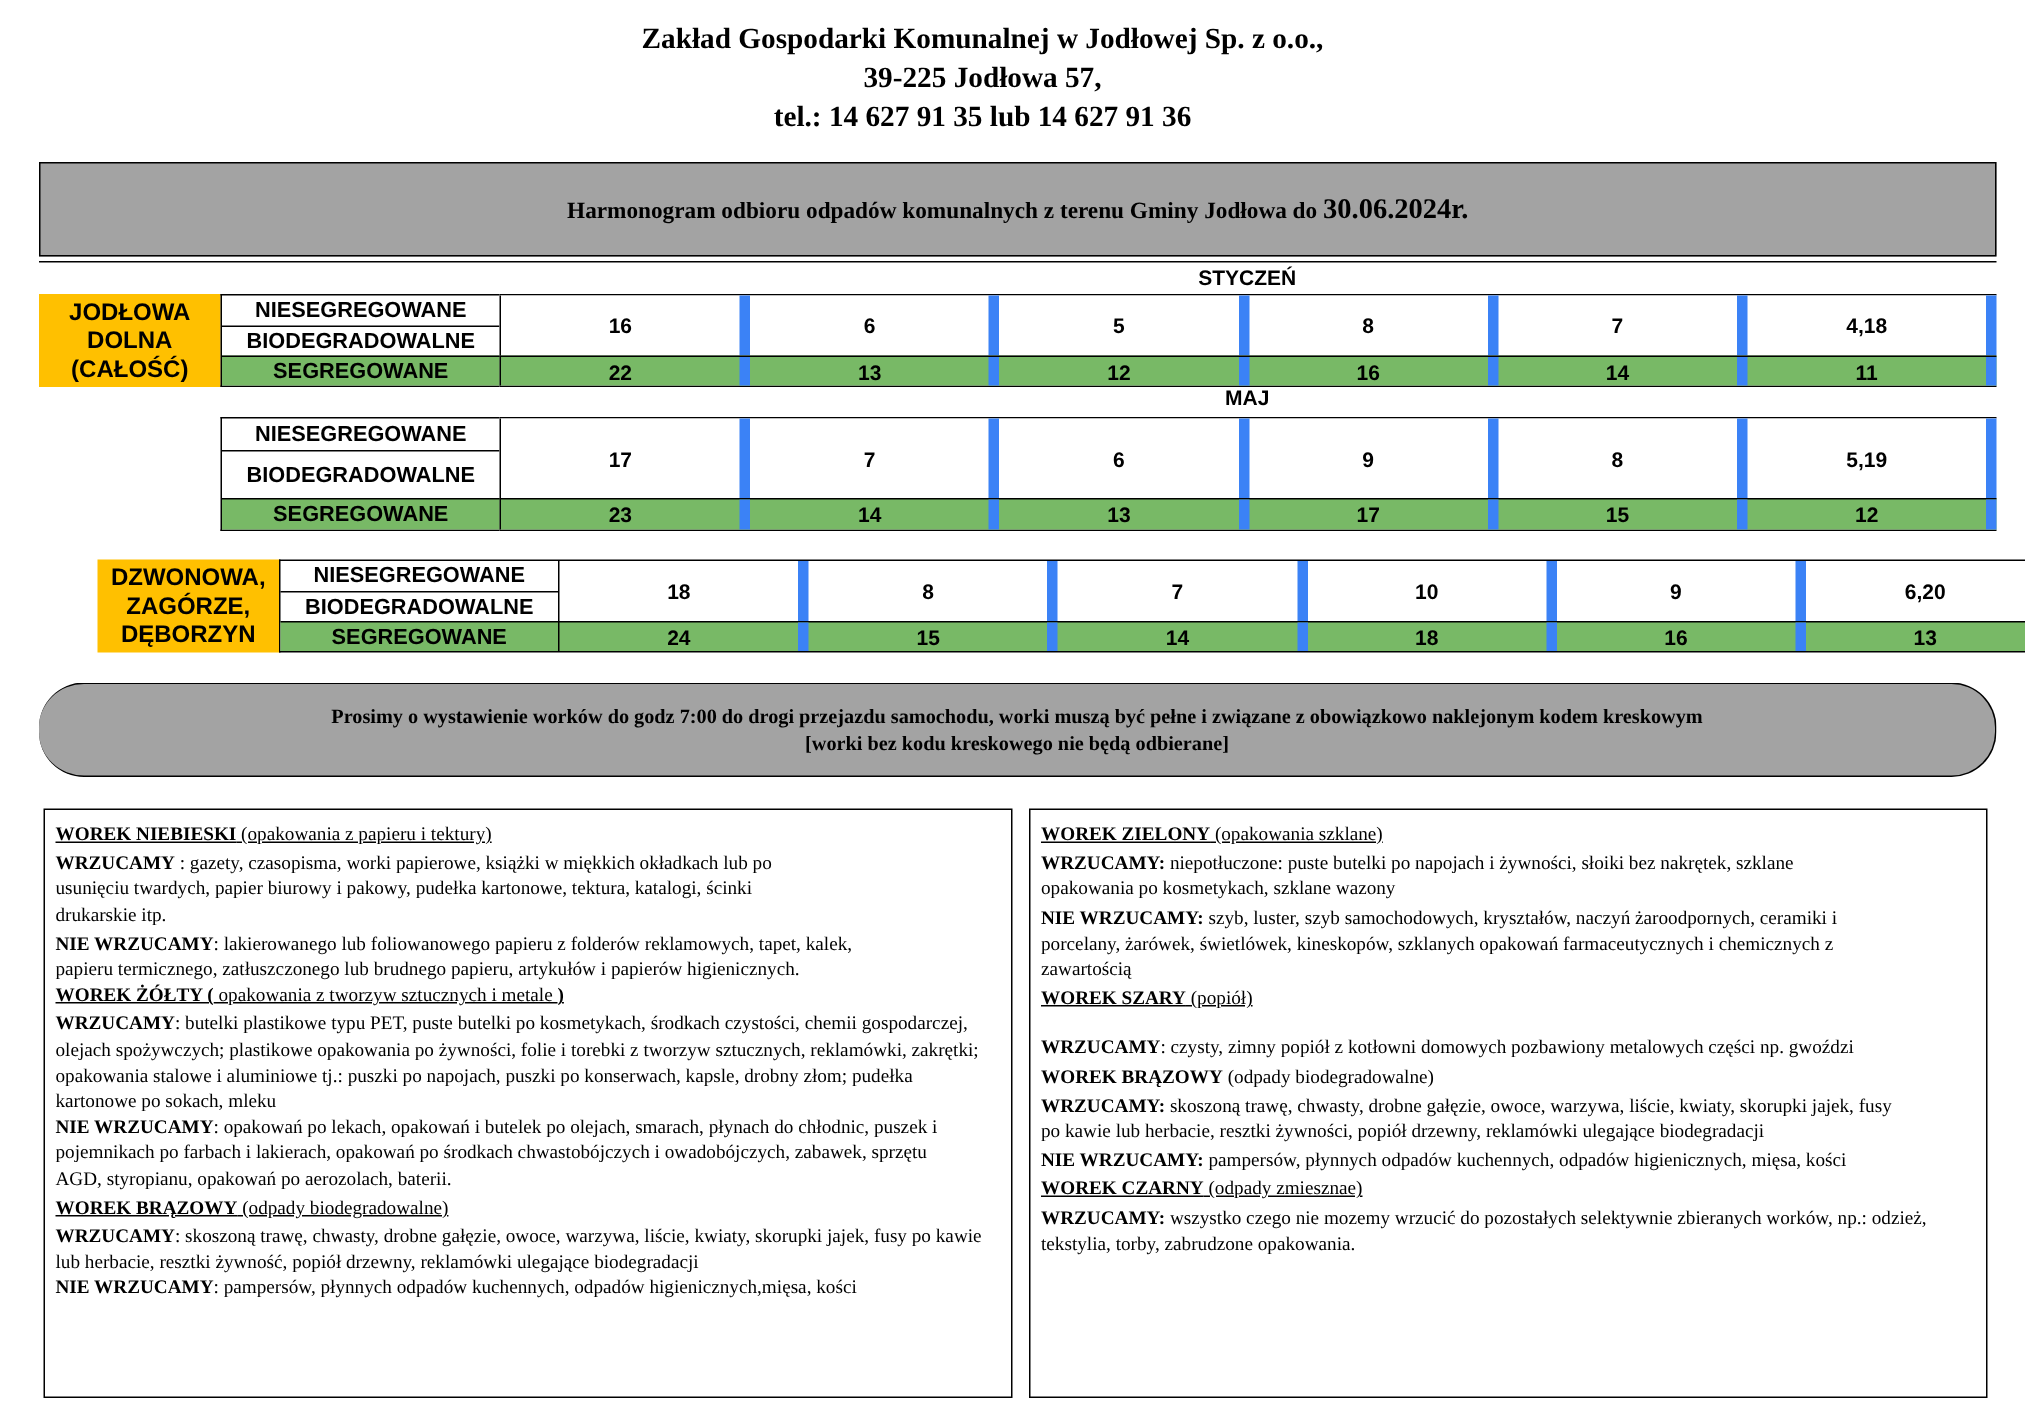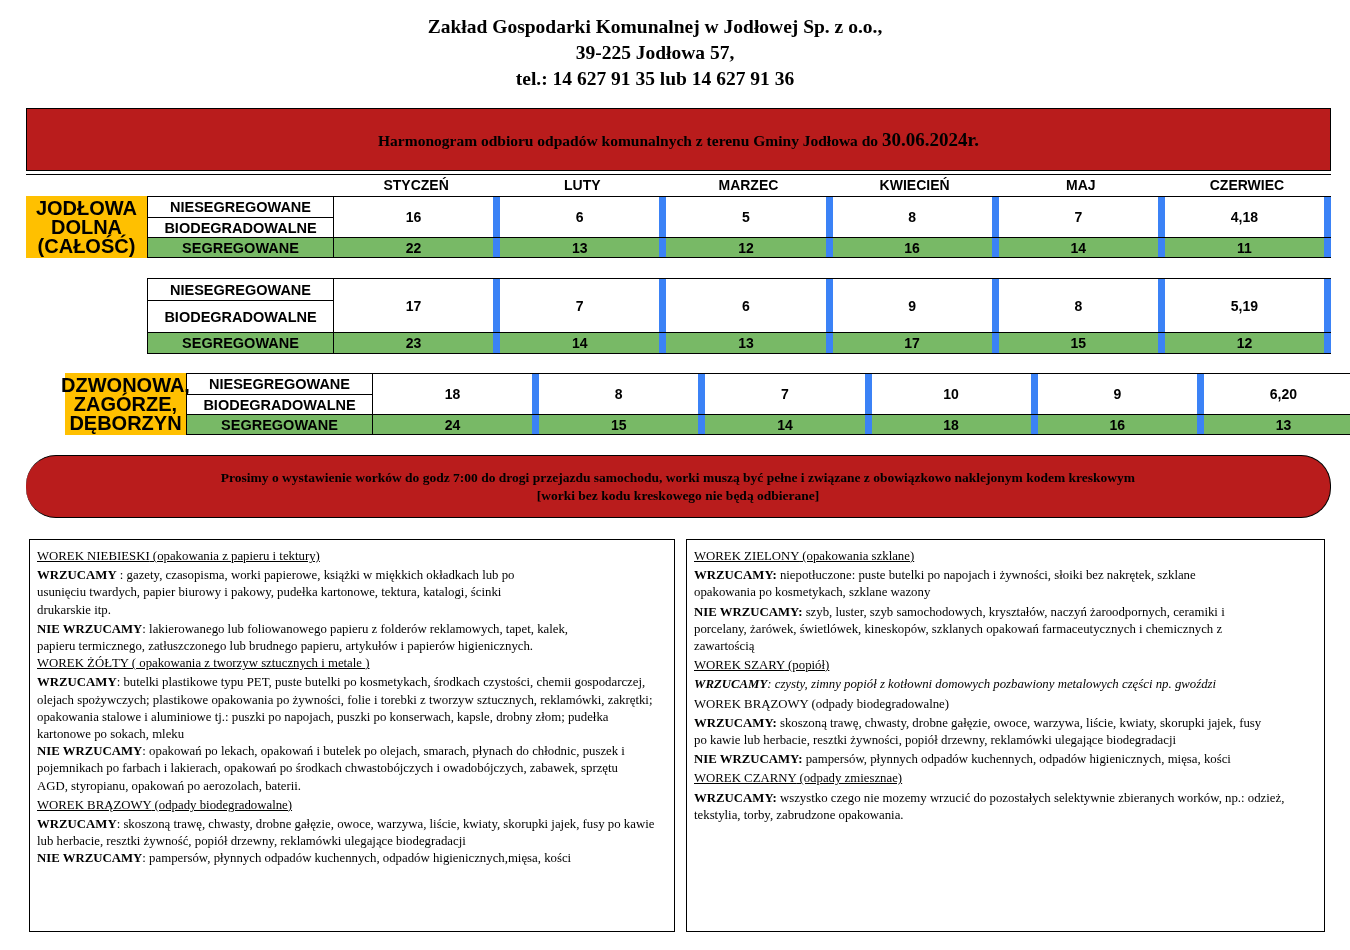--- a/index.html
+++ b/index.html
@@ -1,49 +1,49 @@
 <!DOCTYPE html>
 <html><head>
 <meta charset="utf-8">
 <style>
   * { box-sizing: border-box; margin: 0; padding: 0; }
   html, body { width: 1350px; height: 950px; background: #ffffff; overflow: hidden; }
   body { position: relative; font-family: "Liberation Serif", serif; color: #000; }
   .header { position: absolute; left: 0; width: 1310px; top: 14px; text-align: center;
             font-family: "Liberation Serif", serif; font-weight: bold; font-size: 19.5px; line-height: 26px; }
-  .banner { position: absolute; left: 26px; width: 1305px; background: #b91c1c;
+  .banner { position: absolute; left: 26px; width: 1305px; background: #a3a3a3;
             border-top: 1px solid #000; border-bottom: 1.5px solid #000; border-left: 1px solid #000; border-right: 1px solid #000;
             display: flex; flex-direction: column; align-items: center; justify-content: center;
             font-family: "Liberation Serif", serif; font-weight: bold; text-align: center; }
   .banner-top { top: 108px; height: 63px; font-size: 15.5px; }
   .banner-top .big { font-size: 19px; }
   .banner-bottom { top: 455px; height: 63px; font-size: 13.5px; line-height: 18px; border-left: none; border-radius: 30px; }
-  .months { position: absolute; top: 175px; left: 333px; width: 997px; height: 21px; display: flex; border-top: 1.5px solid #000; }
+  .months { position: absolute; top: 175px; left: 333px; width: 997px; height: 21px; display: flex; border-top: 1.5px solid #000; flex-direction: column; }
   .months span { flex: 1; text-align: center; font-family: "Liberation Sans", sans-serif; font-weight: bold; font-size: 14px; line-height: 20px; }
   .months-line { position: absolute; top: 174px; left: 26px; width: 1305px; border-top: 1.5px solid #000; }
   .block { position: absolute; left: 26px; width: 1305px; font-family: "Liberation Sans", sans-serif; font-weight: bold; font-size: 14px; }
   .block .loc { position: absolute; left: 0; top: 0; bottom: 0; width: 121px; background: #ffc000;
-                display: flex; align-items: center; justify-content: center; text-align: center; line-height: 19px; font-size: 20px; }
+                display: flex; align-items: center; justify-content: center; text-align: center; line-height: 19px; font-size: 16px; }
   .block .types { position: absolute; left: 121px; top: 0; bottom: 0; width: 186px; border-left: 1px solid #000; }
   .block .type { position: absolute; left: 0; right: 0; display: flex; align-items: center; justify-content: center; font-size: 14.5px; }
   .block .type.seg { background: #78b966; }
   .block .cells { position: absolute; left: 307px; right: 0; top: 0; bottom: 0; display: flex; flex-direction: column; }
   .block .row { display: flex; border-left: 1px solid #000; }
   .block .row span { flex: 1; display: flex; align-items: center; justify-content: center; border-right: 7px solid #3b82f6; }
   .block .row.nonseg { background: #fff; }
   .block .row.seg { background: #78b966; }
   .top-border { border-top: 1.5px solid #000; }
   .bottom-border { border-bottom: 1.5px solid #000; }
   .hline { border-top: 1px solid #000; }
   .panel { position: absolute; top: 539px; height: 393px; border: 1.5px solid #000; padding: 8px 7px;
            font-family: "Liberation Serif", serif; font-size: 12.8px; line-height: 17.2px; }
   .panel-left { left: 29px; width: 646px; }
   .panel-right { left: 686px; width: 639px; }
   .panel p { margin-bottom: 2px; }
-  .panel .ttl { font-weight: normal; text-align: right; }
+  .panel .ttl { font-weight: bold; text-align: right; }
   .panel .u { text-decoration: underline; }
   .panel .lbl { font-weight: bold; }
 </style>
 </head>
 <body>
 
 <div class="header">
   <div>Zakład Gospodarki Komunalnej w Jodłowej Sp. z  o.o.,</div>
   <div>39-225 Jodłowa 57,</div>
   <div>tel.: 14 627 91 35 lub 14 627 91 36</div>
@@ -160,19 +160,19 @@
   <p class="u"><span class="ttl">WOREK BRĄZOWY</span><span> (odpady biodegradowalne) </span></p>
   <p><span class="lbl">WRZUCAMY</span><span>:  skoszoną trawę, chwasty, drobne gałęzie, owoce, warzywa, liście, kwiaty, skorupki jajek, fusy po kawie lub herbacie, resztki żywność, popiół drzewny, reklamówki ulegające biodegradacji</span></p>
   <p style="margin-top:-2px;"><span class="lbl">NIE WRZUCAMY</span><span>:  pampersów, płynnych odpadów kuchennych, odpadów higienicznych,mięsa, kości</span></p>
 </div>
 
 <div class="panel panel-right">
   <p class="u"><span class="ttl">WOREK ZIELONY</span><span> (opakowania szklane)</span></p>
   <p style="padding-right:60px;"><span class="lbl">WRZUCAMY:</span><span> niepotłuczone: puste butelki po napojach i żywności, słoiki bez nakrętek, szklane opakowania po kosmetykach, szklane wazony</span></p>
   <p style="padding-right:40px;"><span class="lbl">NIE WRZUCAMY:</span><span> szyb, luster, szyb samochodowych, kryształów, naczyń żaroodpornych, ceramiki i porcelany, żarówek, świetlówek, kineskopów, szklanych opakowań farmaceutycznych i chemicznych z zawartością</span></p>
   <p class="u"><span class="ttl">WOREK SZARY</span><span> (popiół)</span></p>
-  <p style="margin-top:2px;font-style:italic;"><span class="lbl">WRZUCAMY</span><span>: czysty, zimny popiół z kotłowni domowych pozbawiony metalowych części np. gwoździ</span></p>
+  <p style="margin-top:16px;"><span class="lbl">WRZUCAMY</span><span>: czysty, zimny popiół z kotłowni domowych pozbawiony metalowych części np. gwoździ</span></p>
   <p><span class="ttl">WOREK BRĄZOWY</span><span> (odpady biodegradowalne)</span></p>
   <p style="padding-right:50px;"><span class="lbl">WRZUCAMY:</span><span> skoszoną trawę, chwasty, drobne gałęzie, owoce, warzywa, liście, kwiaty, skorupki jajek, fusy po kawie lub herbacie, resztki żywności, popiół drzewny, reklamówki ulegające biodegradacji</span></p>
   <p><span class="lbl">NIE WRZUCAMY:</span><span> pampersów, płynnych odpadów kuchennych, odpadów higienicznych, mięsa, kości</span></p>
   <p class="u"><span class="ttl">WOREK CZARNY</span><span> (odpady zmiesznae)</span></p>
   <p style="padding-right:30px;"><span class="lbl">WRZUCAMY:</span><span> wszystko czego nie mozemy wrzucić do pozostałych selektywnie zbieranych worków, np.: odzież, tekstylia, torby, zabrudzone opakowania.</span></p>
 </div>
 
 </body></html>

